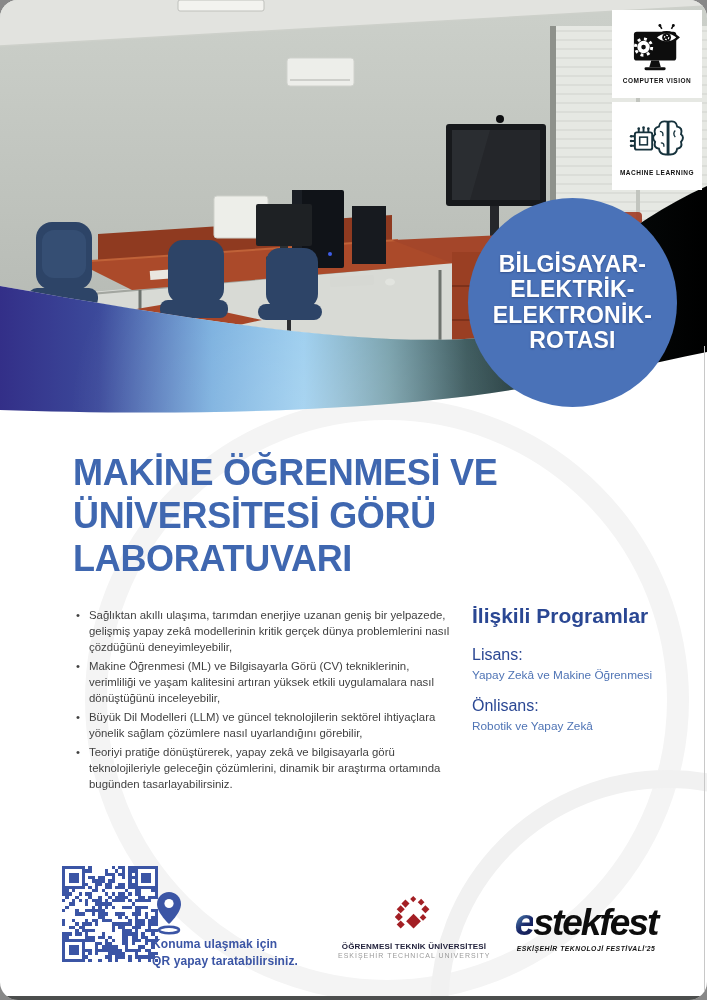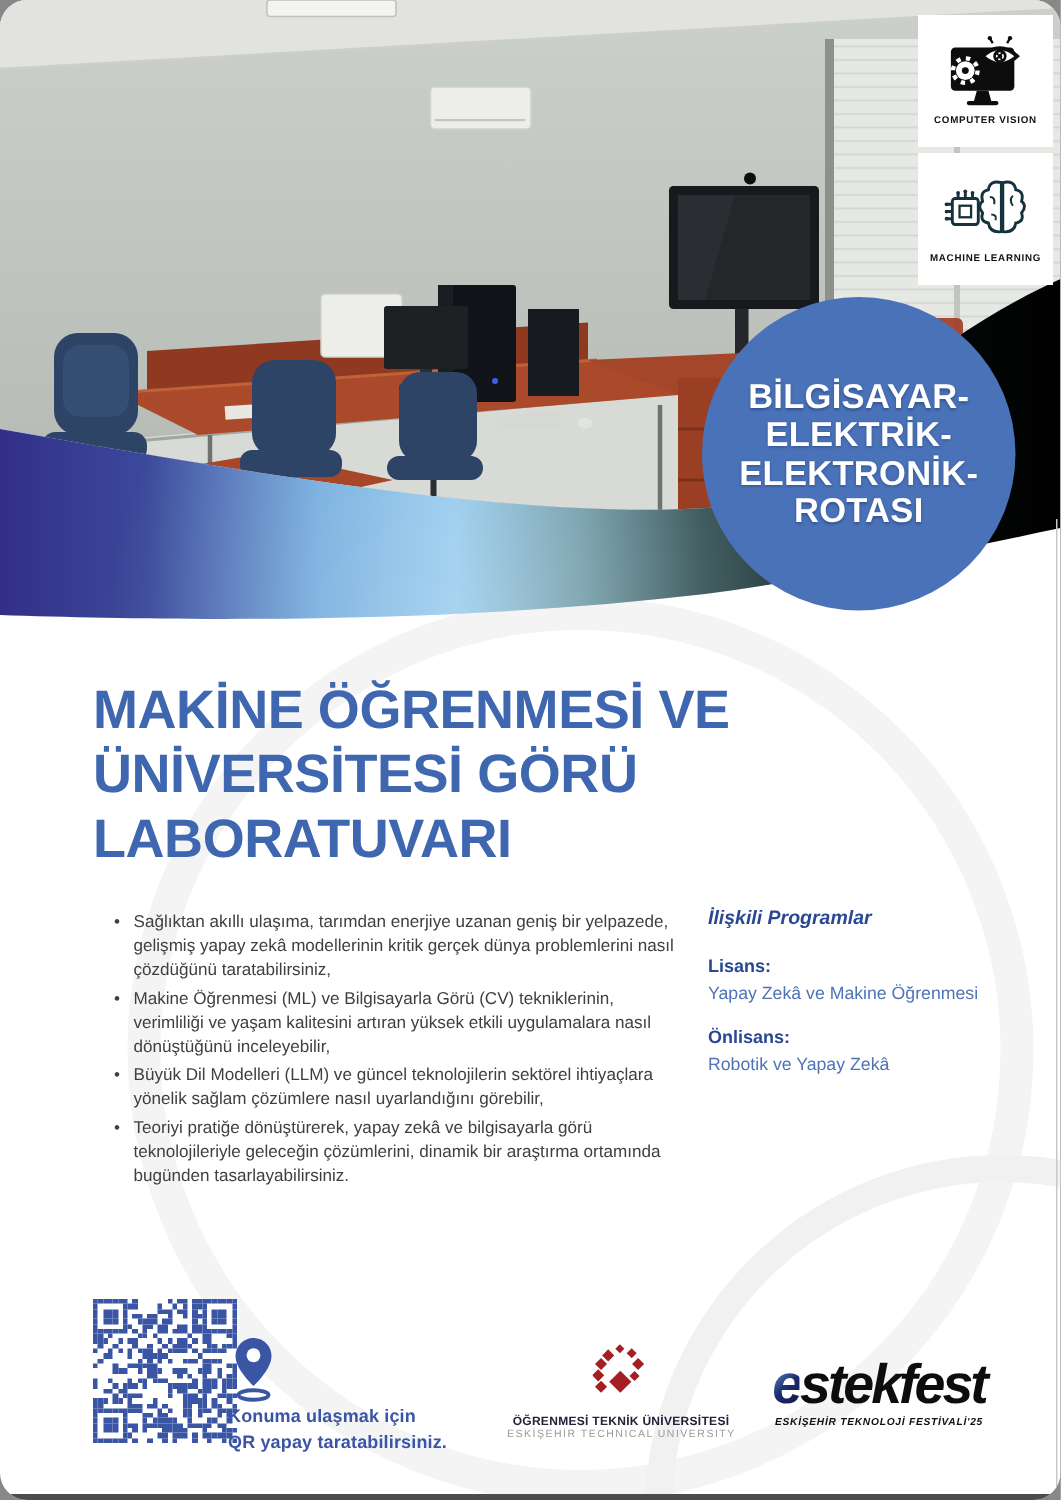--- a/index.html
+++ b/index.html
@@ -28,34 +28,34 @@
     position:absolute;left:468px;top:198px;width:209px;height:209px;border-radius:50%;
     background:#4a72b8;z-index:3;display:flex;flex-direction:column;align-items:center;justify-content:center;
     text-align:center;
   }
   .route-line{
     color:#fff;font-weight:700;font-size:23px;line-height:1.1;letter-spacing:.2px;
     text-shadow:0 1px 2px rgba(22,42,92,.45);white-space:nowrap;
   }
   
   .content{position:absolute;inset:0;z-index:2;}
-  .main-title{position:absolute;left:62px;top:451px;width:580px;}
+  .main-title{position:absolute;left:73px;top:451px;width:580px;}
   .title-line{
     font-size:36px;font-weight:700;color:#3f67b0;line-height:1.2;letter-spacing:-.3px;white-space:nowrap;
   }
   .left-col{position:absolute;left:75px;top:608px;width:384px;}
   .see-heading{font-size:18px;font-weight:700;color:#0f0f0f;margin:0 0 16px 0;}
   .see-list{margin:0;padding:0;list-style:none;}
   .see-list li{
     position:relative;padding-left:14px;font-size:11.4px;line-height:1.4;color:#3f3f3f;margin-bottom:3px;
   }
   .see-list li::before{content:"•";position:absolute;left:1px;top:0;color:#3f3f3f;}
   .right-col{position:absolute;left:472px;top:604px;width:225px;}
-  .prog-heading{font-size:13px;font-weight:700;color:#2a4793;margin:0 0 18px 0;font-style:italic;}
-  .prog-label{font-size:12px;font-weight:700;color:#2a4793;margin:12px 0 3px 0;}
+  .prog-heading{font-size:21px;font-weight:700;color:#2a4793;margin:0 0 18px 0;}
+  .prog-label{font-size:16px;font-weight:400;color:#2a4793;margin:12px 0 3px 0;}
   .prog-item{font-size:11.8px;color:#4f74b5;line-height:1.5;}
   
   .qr-code{
     position:absolute;left:62px;top:866px;width:96px;height:96px;background:#fff;
     display:grid;grid-template-columns:repeat(29,1fr);grid-template-rows:repeat(29,1fr);
   }
   .qr-code .qm{background:#3b55a5;}
   .pin-wrap{position:absolute;left:152px;top:890px;width:34px;height:46px;}
   .qr-caption{position:absolute;left:152px;top:936px;width:200px;}
   .qr-caption div{font-size:12px;font-weight:700;color:#3b55a5;line-height:1.45;letter-spacing:.1px;}
@@ -229,21 +229,21 @@
   <div class="content">
 
     <div class="main-title">
       <div class="title-line">MAKİNE ÖĞRENMESİ VE</div>
       <div class="title-line">ÜNİVERSİTESİ GÖRÜ</div>
       <div class="title-line">LABORATUVARI</div>
     </div>
 
     <div class="left-col">
       <ul class="see-list">
-        <li>Sağlıktan akıllı ulaşıma, tarımdan enerjiye uzanan geniş bir yelpazede, gelişmiş yapay zekâ modellerinin kritik gerçek dünya problemlerini nasıl çözdüğünü taratabilirsiniz,</li>
+        <li>Sağlıktan akıllı ulaşıma, tarımdan enerjiye uzanan geniş bir yelpazede, gelişmiş yapay zekâ modellerinin kritik gerçek dünya problemlerini nasıl çözdüğünü deneyimleyebilir,</li>
         <li>Makine Öğrenmesi (ML) ve Bilgisayarla Görü (CV) tekniklerinin, verimliliği ve yaşam kalitesini artıran yüksek etkili uygulamalara nasıl dönüştüğünü inceleyebilir,</li>
         <li>Büyük Dil Modelleri (LLM) ve güncel teknolojilerin sektörel ihtiyaçlara yönelik sağlam çözümlere nasıl uyarlandığını görebilir,</li>
         <li>Teoriyi pratiğe dönüştürerek, yapay zekâ ve bilgisayarla görü teknolojileriyle geleceğin çözümlerini, dinamik bir araştırma ortamında bugünden tasarlayabilirsiniz.</li>
       </ul>
     </div>
 
     <div class="right-col">
       <h3 class="prog-heading">İlişkili Programlar</h3>
       <div class="prog-label">Lisans:</div>
       <div class="prog-item">Yapay Zekâ ve Makine Öğrenmesi</div>

